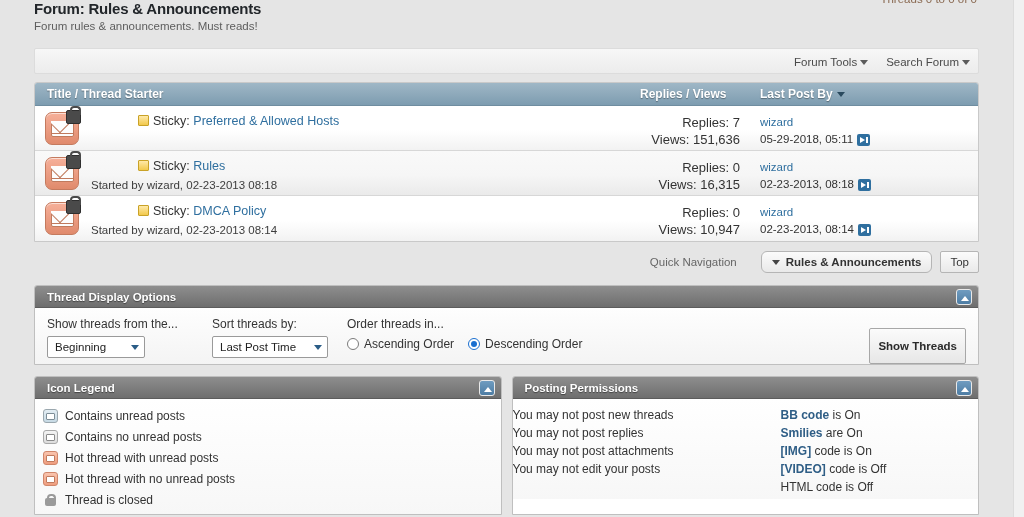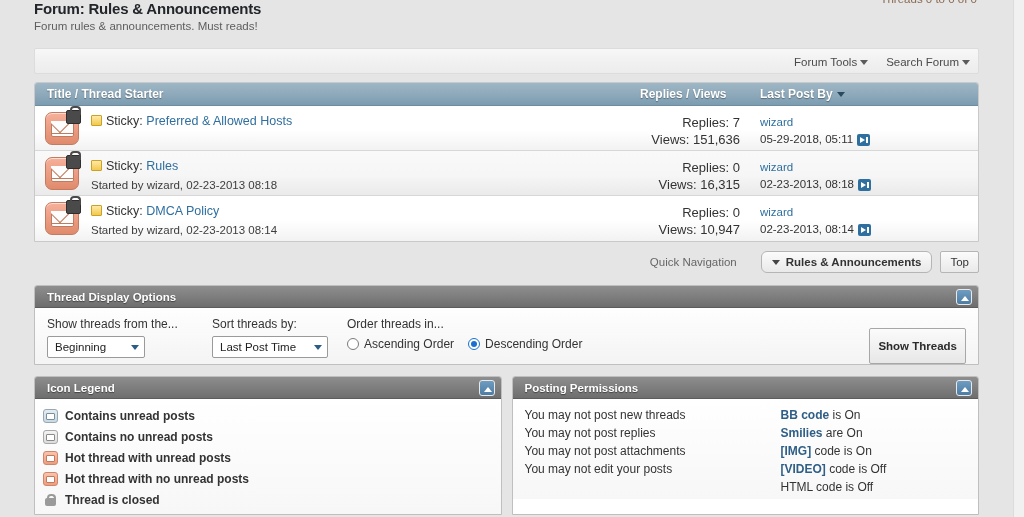--- a/index.html
+++ b/index.html
@@ -149,21 +149,21 @@
     border-bottom: none; border-radius: 4px 4px 0 0;
   }
 
   .tmain { position: absolute; left: 56px; top: 7px; width: 540px; }
   .sticky-icon {
     display: inline-block; width: 11px; height: 11px;
     background: linear-gradient(to bottom,#ffe9a8,#f2c94c);
     border: 1px solid #c9a227; border-radius: 1px;
     vertical-align: -1px; margin-right: 4px;
   }
-  .tline1 { font-size: 12.5px; color: #333; line-height: 16px; }
+  .tline1 { font-size: 12.5px; color: #333; line-height: 16px; margin-left: 47px; }
   .tlink { color: #2f6f9f; text-decoration: none; cursor: pointer; }
   .tline2 { font-size: 11.5px; color: #3d3d3d; line-height: 16px; padding-top: 3px; }
   .uname { color: #3d3d3d; }
 
   .tstats {
     position: absolute; left: 560px; top: 8px; width: 145px;
     text-align: right; font-size: 13px; color: #333; line-height: 17px;
   }
   .tlast {
     position: absolute; left: 725px; top: 8px; width: 200px;
@@ -292,21 +292,21 @@
     display: flex; gap: 10px;
   }
   .bottom-row .panel { flex: 1 1 0; }
   .legend-body {
     padding: 6px 0 4px 8px;
     background: linear-gradient(to bottom,#ffffff,#f7f7f7);
     min-height: 100px;
   }
   .legend-item {
     display: flex; align-items: center; gap: 7px;
-    height: 21px; font-size: 12px; color: #333; font-weight: bold;
+    height: 21px; font-size: 12px; color: #333;
   }
   .lg-ico {
     width: 15px; height: 14px; border-radius: 3px; position: relative;
     border: 1px solid #9aa7ae; flex: 0 0 auto;
   }
   .lg-ico .mini-env {
     position: absolute; left: 2px; top: 3px; width: 9px; height: 7px;
     background: #fff; border: 1px solid #7d8e98; border-radius: 1px;
   }
   .lg-blue { background: linear-gradient(to bottom,#e3edf3,#c6d9e4); }
@@ -322,21 +322,21 @@
     width: 11px; height: 8px; background: #9a9a9a; border-radius: 2px;
   }
   .lg-closed:after {
     content: ""; position: absolute; left: 4px; top: 1px;
     width: 5px; height: 5px; border: 2px solid #9a9a9a;
     border-bottom: none; border-radius: 4px 4px 0 0;
   }
 
   .perm-body {
     position: relative;
-    padding: 7px 0 4px 12px;
+    padding: 7px 0 4px 0;
     background: linear-gradient(to bottom,#ffffff,#f7f7f7);
     min-height: 100px;
   }
   .perm-col-left { width: 290px; }
   .perm-line { font-size: 12px; color: #333; line-height: 18px; }
   .perm-col-right { position: absolute; left: 268px; top: 7px; }
   .perm-line-r { font-size: 12px; color: #333; line-height: 18px; }
   .perm-b { font-weight: bold; color: #2f5e86; }
 </style>
 </head>

